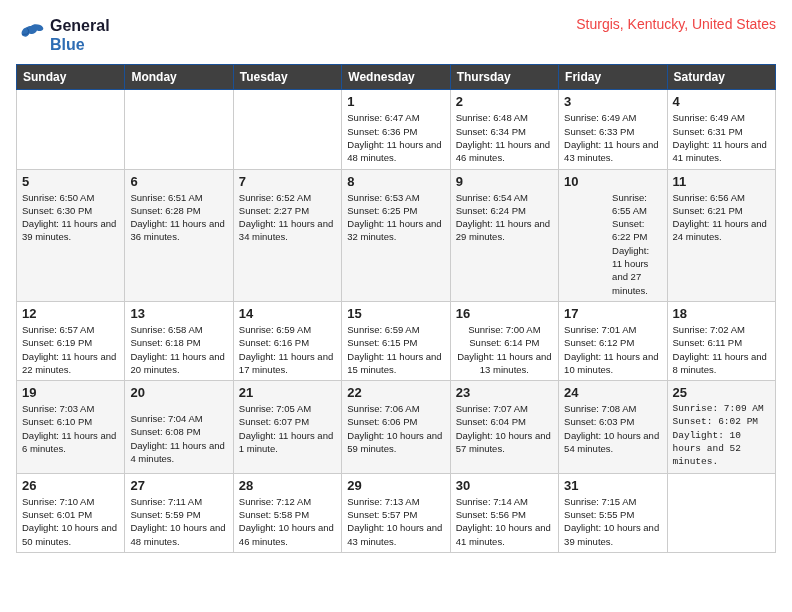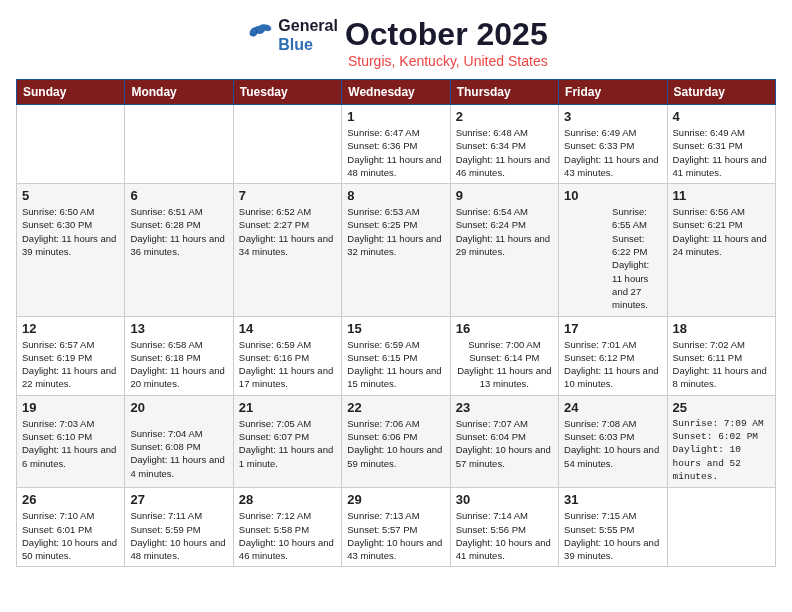--- a/index.html
+++ b/index.html
@@ -6,21 +6,21 @@
     body {
       font-family: Arial, sans-serif;
       background: #fff;
       width: 792px;
       min-height: 612px;
       padding: 16px;
     }
     .header {
       display: flex;
       align-items: flex-start;
-      justify-content: center;
+      justify-content: space-between;
       margin-bottom: 10px;
       gap: 7px;
     }
     .logo {
       display: flex;
       align-items: center;
       gap: 4px;
     }
     .logo-bird {
       width: 30px;
@@ -63,21 +63,21 @@
       background: #fff;
     }
     .calendar tr:nth-child(even) td {
       background: #f5f5f5;
     }
     .calendar tr:nth-child(odd) td {
       background: #fff;
     }
     
     .calendar thead tr th {
-      background: #7f1d1d;
+      background: #404040;
     }
     .day-num {
       font-size: 13px;
       font-weight: bold;
       display: block;
       margin-bottom: 2px;
     }
     .day-info {
       font-size: 9.5px;
       line-height: 1.4;
@@ -100,21 +100,20 @@
       <path d="M14 10 C16 12, 18 14, 16 18 C14 20, 10 18, 8 20" fill="none" stroke="#1a5096" stroke-width="1"></path>
     </svg>
     <div style="line-height:1.2">
       <div>
         <span style="font-size:16px;font-weight:bold;color:#1a1a2e;">General</span><br>
         <span style="font-size:16px;font-weight:bold;color:#2e6db4;">Blue</span>
       </div>
     </div>
   </div>
   <div class="title-block">
-    <div class="month-title">October 2025</div>
     <div class="location">Sturgis, Kentucky, United States</div>
   </div>
 </div>
 
 <table class="calendar">
   <thead>
     <tr>
       <th>Sunday</th>
       <th>Monday</th>
       <th>Tuesday</th>

